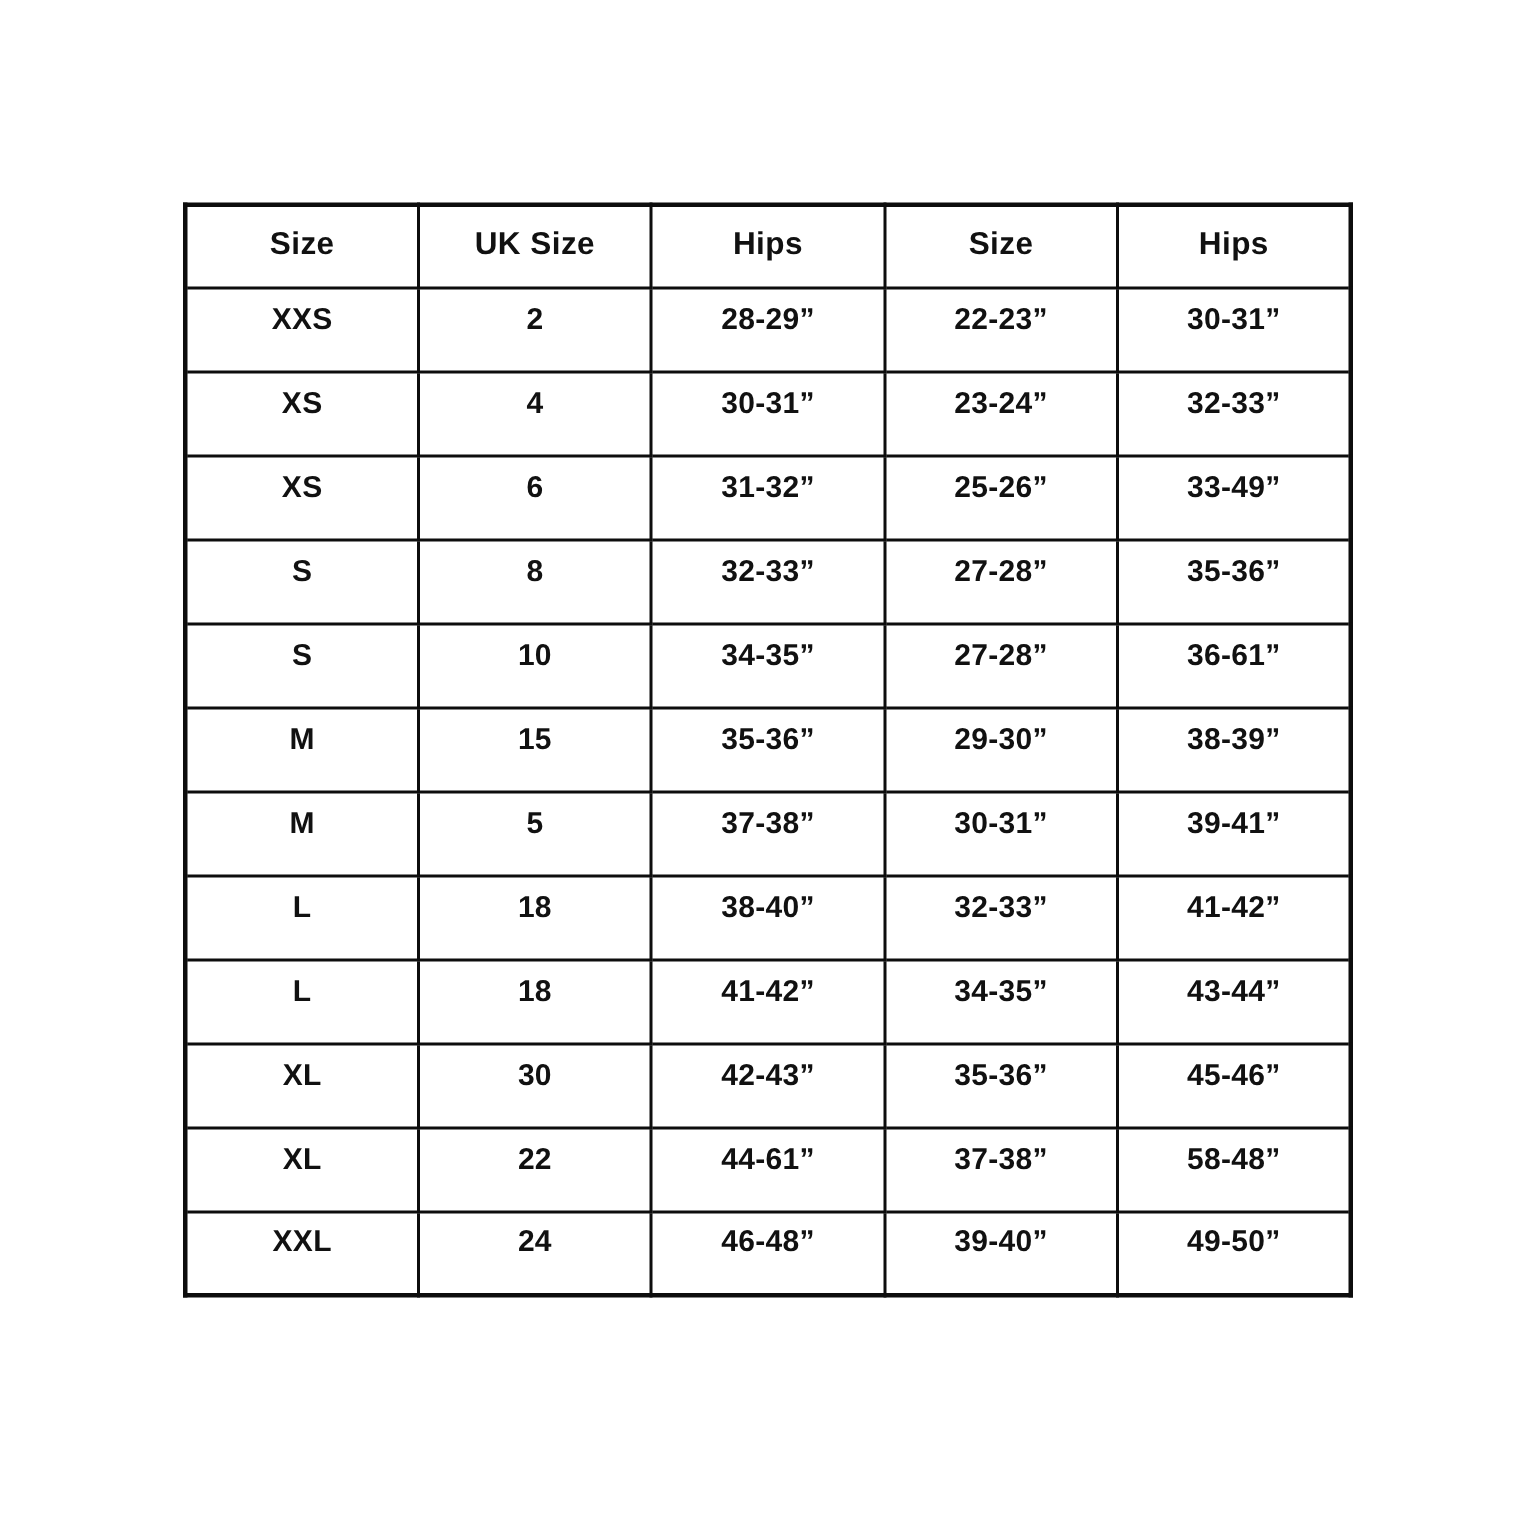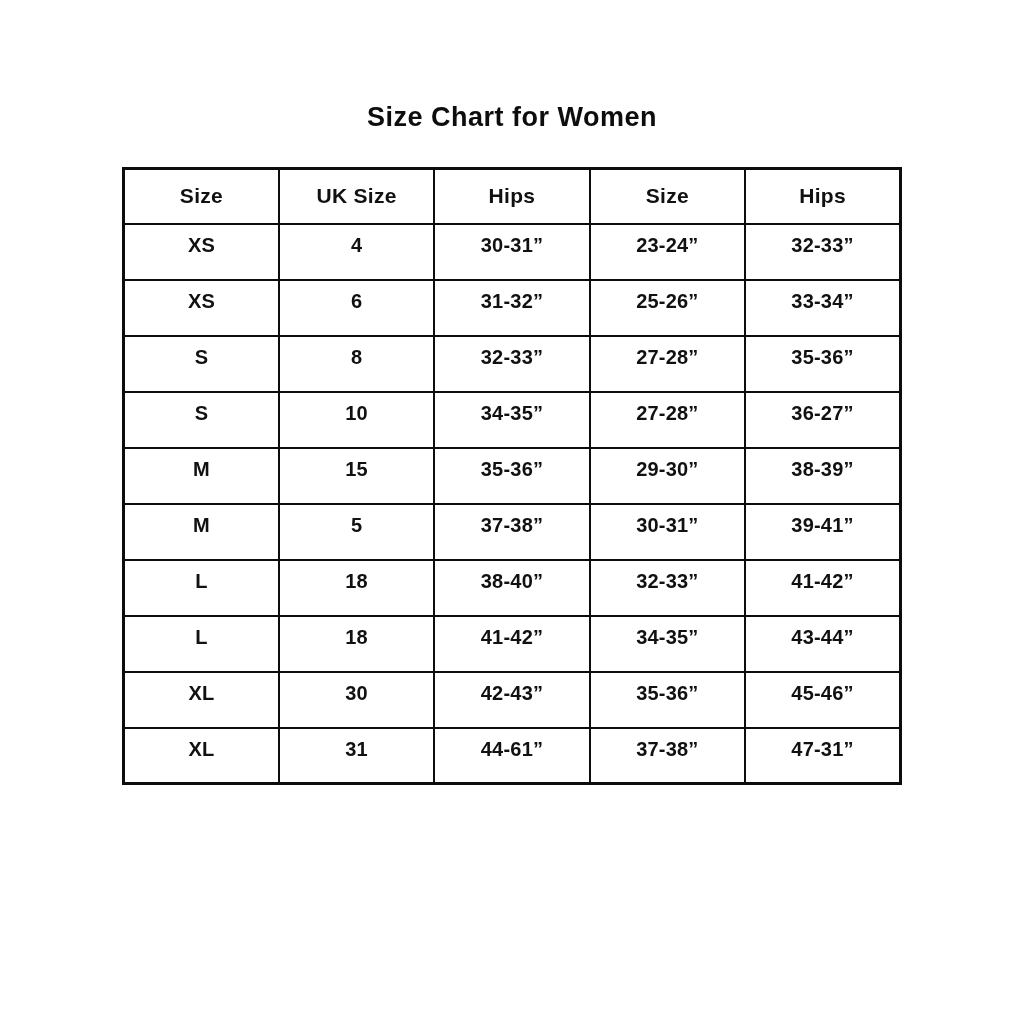--- a/index.html
+++ b/index.html
@@ -58,67 +58,73 @@
   table.size-chart td {
     height: 56px;
     font-size: 20px;
     letter-spacing: 0.2px;
   }
 </style>
 </head>
 <body>
 
 <div class="page">
-  <h1 class="chart-title">Size Chart for Women</h1>
 
   <table class="size-chart">
     <colgroup>
       <col>
         <col>
         <col>
         <col>
         <col>
     </colgroup>
     <thead>
       <tr>
         <th>Size</th>
         <th>UK Size</th>
         <th>Hips</th>
         <th>Size</th>
         <th>Hips</th>
       </tr>
     </thead>
     <tbody>
         <tr>
+          <td>XXS</td>
+          <td>2</td>
+          <td>28-29”</td>
+          <td>22-23”</td>
+          <td>30-31”</td>
+        </tr>
+        <tr>
           <td>XS</td>
           <td>4</td>
           <td>30-31”</td>
           <td>23-24”</td>
           <td>32-33”</td>
         </tr>
         <tr>
           <td>XS</td>
           <td>6</td>
           <td>31-32”</td>
           <td>25-26”</td>
-          <td>33-34”</td>
+          <td>33-49”</td>
         </tr>
         <tr>
           <td>S</td>
           <td>8</td>
           <td>32-33”</td>
           <td>27-28”</td>
           <td>35-36”</td>
         </tr>
         <tr>
           <td>S</td>
           <td>10</td>
           <td>34-35”</td>
           <td>27-28”</td>
-          <td>36-27”</td>
+          <td>36-61”</td>
         </tr>
         <tr>
           <td>M</td>
           <td>15</td>
           <td>35-36”</td>
           <td>29-30”</td>
           <td>38-39”</td>
         </tr>
         <tr>
           <td>M</td>
@@ -143,20 +149,27 @@
         </tr>
         <tr>
           <td>XL</td>
           <td>30</td>
           <td>42-43”</td>
           <td>35-36”</td>
           <td>45-46”</td>
         </tr>
         <tr>
           <td>XL</td>
-          <td>31</td>
+          <td>22</td>
           <td>44-61”</td>
           <td>37-38”</td>
-          <td>47-31”</td>
+          <td>58-48”</td>
+        </tr>
+        <tr>
+          <td>XXL</td>
+          <td>24</td>
+          <td>46-48”</td>
+          <td>39-40”</td>
+          <td>49-50”</td>
         </tr>
       </tbody>
   </table>
 </div>
 
 </body></html>

